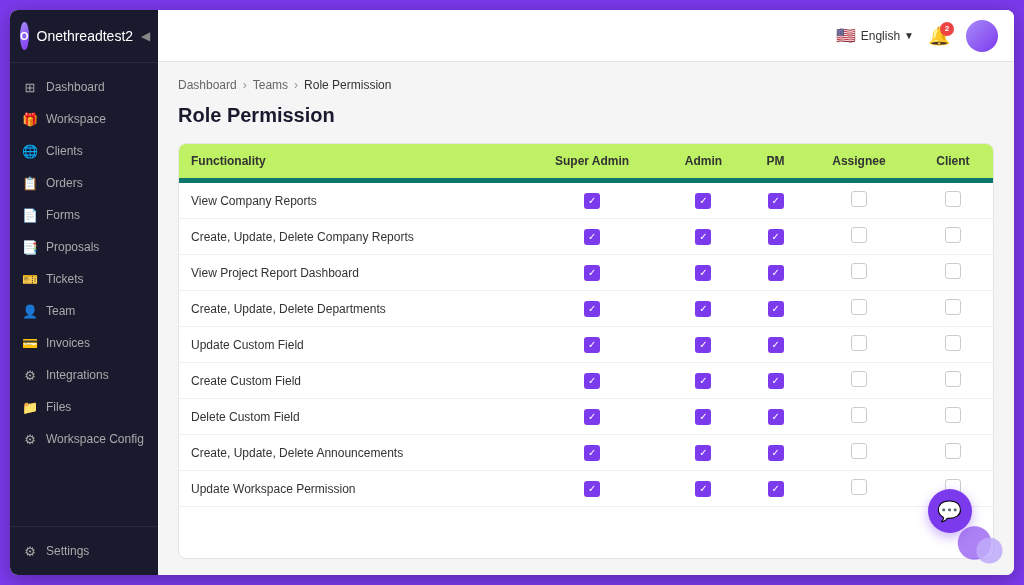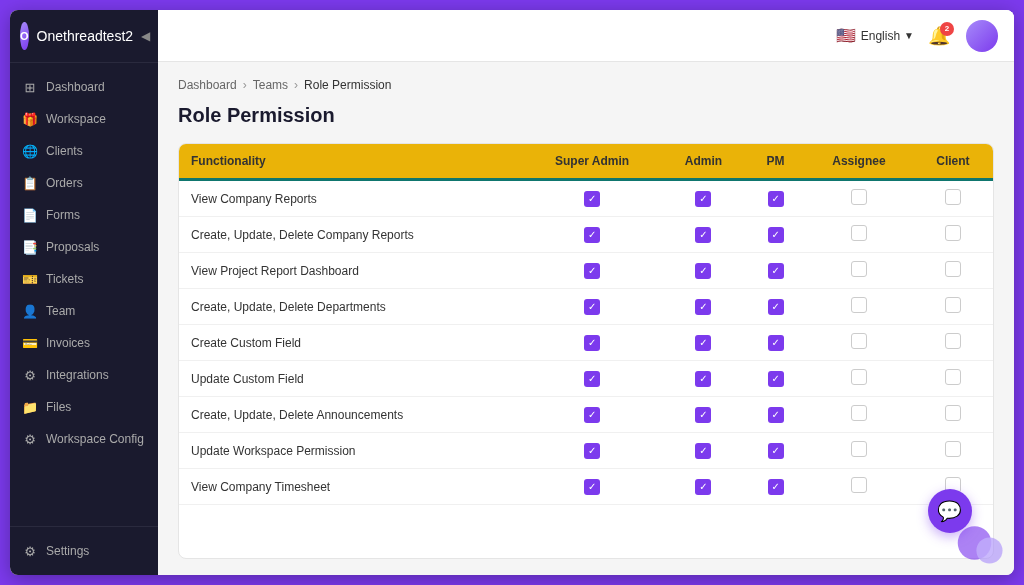--- a/index.html
+++ b/index.html
@@ -183,22 +183,22 @@
     .table-scroll {
       overflow-y: auto;
       height: 100%;
     }
     table {
       width: 100%;
       border-collapse: collapse;
       font-size: 12px;
     }
     thead tr {
-      background: #eab308;
-      border-bottom: 3px solid #0f766e;
+      background: #bef264;
+      border-bottom: 5px solid #0f766e;
     }
     thead th {
       padding: 10px 12px;
       text-align: left;
       font-weight: 600;
       color: #333;
       font-size: 12px;
     }
     thead th:not(:first-child) {
       text-align: center;
@@ -372,53 +372,53 @@
                 </tr>
                 <tr>
                   <td>Create, Update, Delete Departments</td>
                   <td><span style="display:inline-flex;align-items:center;justify-content:center;width:16px;height:16px;background:#7c3aed;border-radius:3px;color:white;font-size:10px;">✓</span></td>
                   <td><span style="display:inline-flex;align-items:center;justify-content:center;width:16px;height:16px;background:#7c3aed;border-radius:3px;color:white;font-size:10px;">✓</span></td>
                   <td><span style="display:inline-flex;align-items:center;justify-content:center;width:16px;height:16px;background:#7c3aed;border-radius:3px;color:white;font-size:10px;">✓</span></td>
                   <td><span style="display:inline-block;width:16px;height:16px;border:1.5px solid #ccc;border-radius:3px;"></span></td>
                   <td><span style="display:inline-block;width:16px;height:16px;border:1.5px solid #ccc;border-radius:3px;"></span></td>
                 </tr>
                 <tr>
+                  <td>Update Custom Field</td>
+                  <td><span style="display:inline-flex;align-items:center;justify-content:center;width:16px;height:16px;background:#7c3aed;border-radius:3px;color:white;font-size:10px;">✓</span></td>
+                  <td><span style="display:inline-flex;align-items:center;justify-content:center;width:16px;height:16px;background:#7c3aed;border-radius:3px;color:white;font-size:10px;">✓</span></td>
+                  <td><span style="display:inline-flex;align-items:center;justify-content:center;width:16px;height:16px;background:#7c3aed;border-radius:3px;color:white;font-size:10px;">✓</span></td>
+                  <td><span style="display:inline-block;width:16px;height:16px;border:1.5px solid #ccc;border-radius:3px;"></span></td>
+                  <td><span style="display:inline-block;width:16px;height:16px;border:1.5px solid #ccc;border-radius:3px;"></span></td>
+                </tr>
+                <tr>
                   <td>Create Custom Field</td>
                   <td><span style="display:inline-flex;align-items:center;justify-content:center;width:16px;height:16px;background:#7c3aed;border-radius:3px;color:white;font-size:10px;">✓</span></td>
                   <td><span style="display:inline-flex;align-items:center;justify-content:center;width:16px;height:16px;background:#7c3aed;border-radius:3px;color:white;font-size:10px;">✓</span></td>
                   <td><span style="display:inline-flex;align-items:center;justify-content:center;width:16px;height:16px;background:#7c3aed;border-radius:3px;color:white;font-size:10px;">✓</span></td>
                   <td><span style="display:inline-block;width:16px;height:16px;border:1.5px solid #ccc;border-radius:3px;"></span></td>
                   <td><span style="display:inline-block;width:16px;height:16px;border:1.5px solid #ccc;border-radius:3px;"></span></td>
                 </tr>
                 <tr>
-                  <td>Update Custom Field</td>
+                  <td>Delete Custom Field</td>
                   <td><span style="display:inline-flex;align-items:center;justify-content:center;width:16px;height:16px;background:#7c3aed;border-radius:3px;color:white;font-size:10px;">✓</span></td>
                   <td><span style="display:inline-flex;align-items:center;justify-content:center;width:16px;height:16px;background:#7c3aed;border-radius:3px;color:white;font-size:10px;">✓</span></td>
                   <td><span style="display:inline-flex;align-items:center;justify-content:center;width:16px;height:16px;background:#7c3aed;border-radius:3px;color:white;font-size:10px;">✓</span></td>
                   <td><span style="display:inline-block;width:16px;height:16px;border:1.5px solid #ccc;border-radius:3px;"></span></td>
                   <td><span style="display:inline-block;width:16px;height:16px;border:1.5px solid #ccc;border-radius:3px;"></span></td>
                 </tr>
                 <tr>
                   <td>Create, Update, Delete Announcements</td>
                   <td><span style="display:inline-flex;align-items:center;justify-content:center;width:16px;height:16px;background:#7c3aed;border-radius:3px;color:white;font-size:10px;">✓</span></td>
                   <td><span style="display:inline-flex;align-items:center;justify-content:center;width:16px;height:16px;background:#7c3aed;border-radius:3px;color:white;font-size:10px;">✓</span></td>
                   <td><span style="display:inline-flex;align-items:center;justify-content:center;width:16px;height:16px;background:#7c3aed;border-radius:3px;color:white;font-size:10px;">✓</span></td>
                   <td><span style="display:inline-block;width:16px;height:16px;border:1.5px solid #ccc;border-radius:3px;"></span></td>
                   <td><span style="display:inline-block;width:16px;height:16px;border:1.5px solid #ccc;border-radius:3px;"></span></td>
                 </tr>
                 <tr>
                   <td>Update Workspace Permission</td>
-                  <td><span style="display:inline-flex;align-items:center;justify-content:center;width:16px;height:16px;background:#7c3aed;border-radius:3px;color:white;font-size:10px;">✓</span></td>
-                  <td><span style="display:inline-flex;align-items:center;justify-content:center;width:16px;height:16px;background:#7c3aed;border-radius:3px;color:white;font-size:10px;">✓</span></td>
-                  <td><span style="display:inline-flex;align-items:center;justify-content:center;width:16px;height:16px;background:#7c3aed;border-radius:3px;color:white;font-size:10px;">✓</span></td>
-                  <td><span style="display:inline-block;width:16px;height:16px;border:1.5px solid #ccc;border-radius:3px;"></span></td>
-                  <td><span style="display:inline-block;width:16px;height:16px;border:1.5px solid #ccc;border-radius:3px;"></span></td>
-                </tr>
-                <tr>
-                  <td>View Company Timesheet</td>
                   <td><span style="display:inline-flex;align-items:center;justify-content:center;width:16px;height:16px;background:#7c3aed;border-radius:3px;color:white;font-size:10px;">✓</span></td>
                   <td><span style="display:inline-flex;align-items:center;justify-content:center;width:16px;height:16px;background:#7c3aed;border-radius:3px;color:white;font-size:10px;">✓</span></td>
                   <td><span style="display:inline-flex;align-items:center;justify-content:center;width:16px;height:16px;background:#7c3aed;border-radius:3px;color:white;font-size:10px;">✓</span></td>
                   <td><span style="display:inline-block;width:16px;height:16px;border:1.5px solid #ccc;border-radius:3px;"></span></td>
                   <td><span style="display:inline-block;width:16px;height:16px;border:1.5px solid #ccc;border-radius:3px;"></span></td>
                 </tr>
               </tbody>
           </table>
         </div>
       </div>

